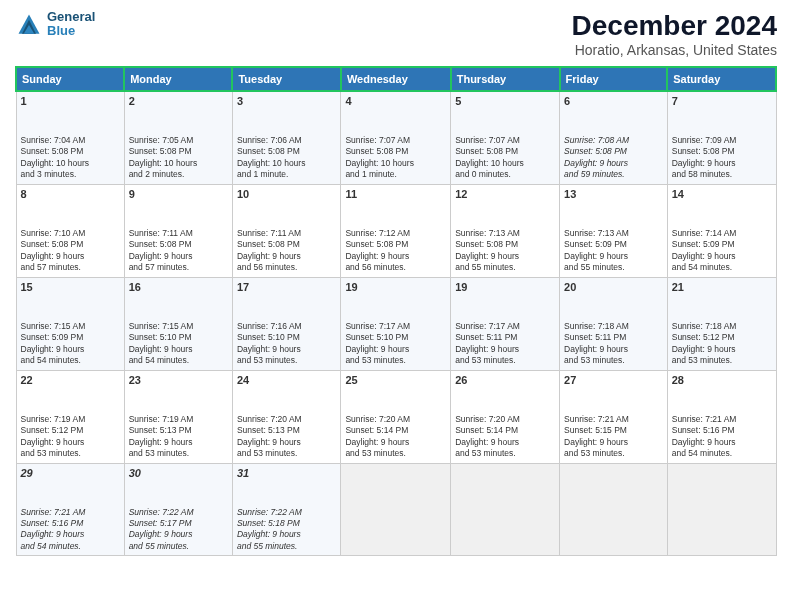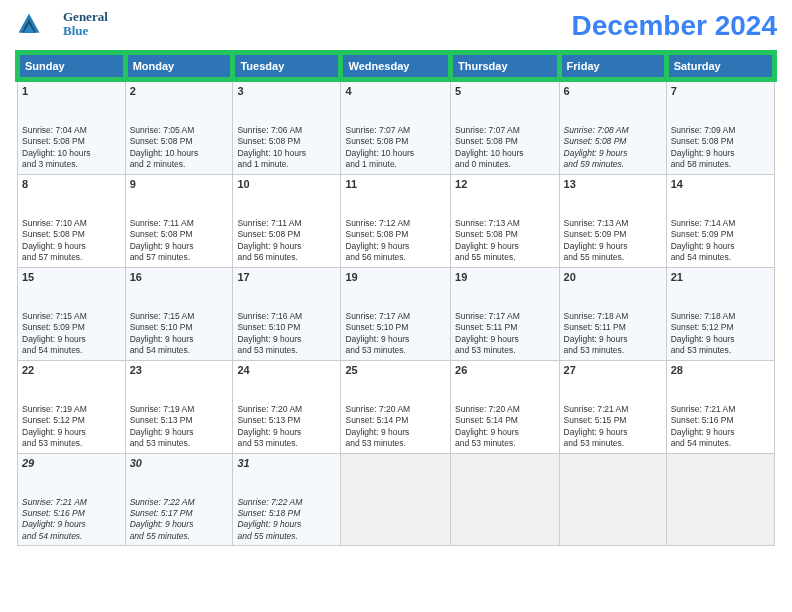--- a/index.html
+++ b/index.html
@@ -15,63 +15,62 @@
       padding: 10px 15px;
     }
     .header-row {
       display: flex;
       align-items: flex-start;
       justify-content: space-between;
       margin-bottom: 8px;
     }
     .logo {
       display: flex;
-      align-items: flex-start;
-      gap: 20px;
-      font-family: Liberation Serif, serif;
+      align-items: flex-end;
+      gap: 4px;
     }
     .logo-text {
       font-size: 13px;
       font-weight: bold;
       color: #1a5276;
       line-height: 1.1;
     }
     .logo-blue {
       color: #2980b9;
     }
     .logo-icon {
       width: 28px;
       height: 28px;
     }
     .title-block {
       text-align: right;
     }
     .title-block h1 {
       font-size: 28px;
       font-weight: bold;
-      color: #3b82f6;
+      color: #0f172a;
     }
     .title-block h2 {
       font-size: 14px;
       color: #555;
       font-weight: normal;
     }
     table {
       width: 100%;
       border-collapse: collapse;
       font-size: 9.5px;
     }
     thead tr th {
       background-color: #2e75b6;
       color: #fff;
       text-align: left;
       padding: 5px 5px;
       font-size: 11px;
       font-weight: bold;
-      border: 5px solid #22c55e;
+      border: 2px solid #22c55e;
       margin-left: 42px;
     }
     tbody tr td {
       border: 1px solid #ccc;
       vertical-align: top;
       padding: 3px 4px;
       height: 78px;
       width: 113px;
       background: #fff;
     }
@@ -113,20 +112,21 @@
         <polygon points="16,10 24,26 8,26" fill="#1a5276"></polygon>
         <polygon points="16,16 22,26 10,26" fill="#2e86c1"></polygon>
       </svg>
       <div class="logo-text">
         <div>General</div>
         <div class="logo-blue">Blue</div>
       </div>
     </div>
     <div class="title-block">
       <h1>December 2024</h1>
+      <h2>Horatio, Arkansas, United States</h2>
     </div>
   </div>
 
   <table>
     <thead>
       <tr>
         <th>Sunday</th>
         <th>Monday</th>
         <th>Tuesday</th>
         <th>Wednesday</th>

